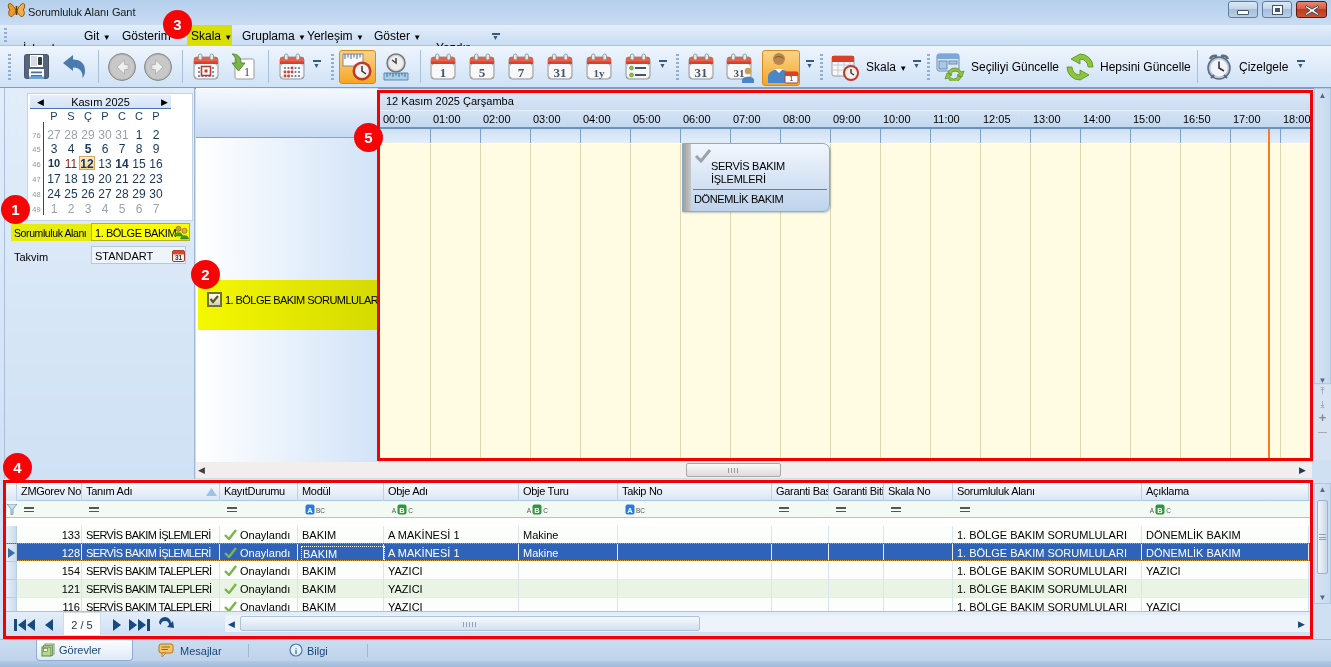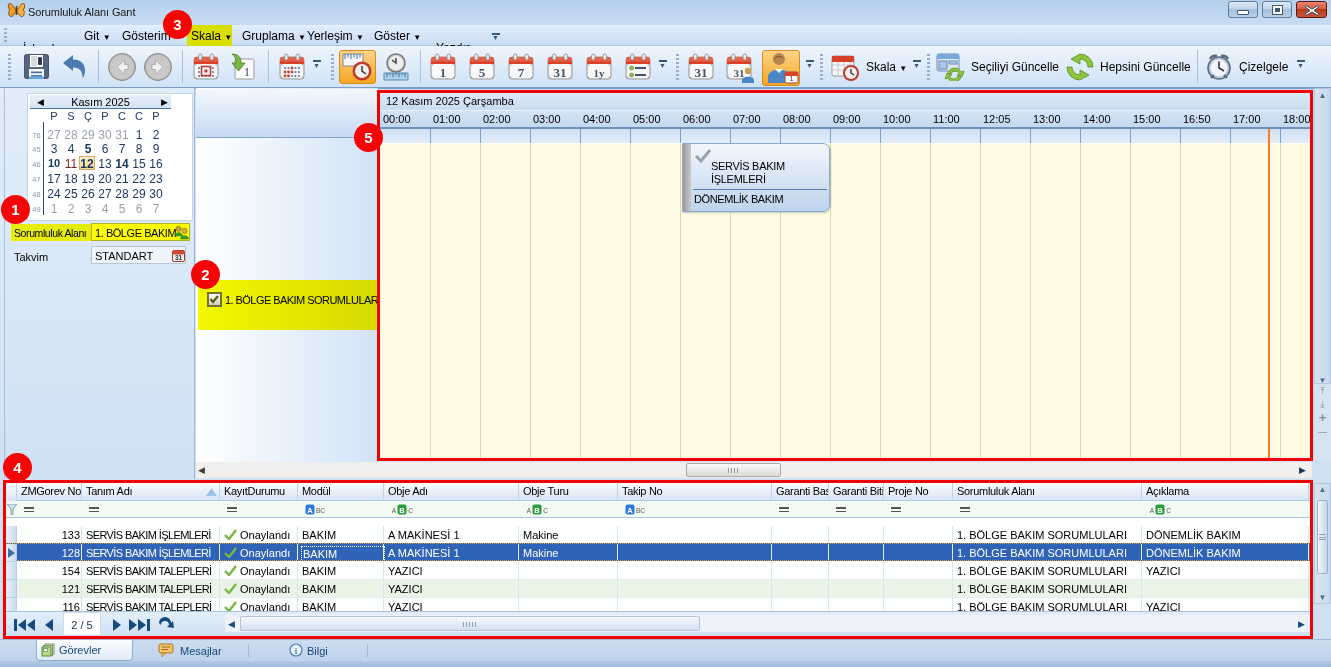--- a/index.html
+++ b/index.html
@@ -447,21 +447,21 @@
       <div class="abs" style="left:0;top:0;width:12px;height:19px;background:linear-gradient(#fcfdff,#d9e5f4);border-right:1px solid #bdd2e8;"></div>
       <div class="abs" style="left:12px;top:0;width:65px;height:19px;border-right:1px solid #bdd2e8;padding:3px 0 0 4px;white-space:nowrap;overflow:hidden;font-size:11px;letter-spacing:-0.3px;">ZMGorev No</div>
       <div class="abs" style="left:77px;top:0;width:138px;height:19px;border-right:1px solid #bdd2e8;padding:3px 0 0 4px;white-space:nowrap;overflow:hidden;font-size:11px;letter-spacing:-0.3px;">Tanım Adı</div>
       <div class="abs" style="left:215px;top:0;width:78px;height:19px;border-right:1px solid #bdd2e8;padding:3px 0 0 4px;white-space:nowrap;overflow:hidden;font-size:11px;letter-spacing:-0.3px;">KayıtDurumu</div>
       <div class="abs" style="left:293px;top:0;width:86px;height:19px;border-right:1px solid #bdd2e8;padding:3px 0 0 4px;white-space:nowrap;overflow:hidden;font-size:11px;letter-spacing:-0.3px;">Modül</div>
       <div class="abs" style="left:379px;top:0;width:135px;height:19px;border-right:1px solid #bdd2e8;padding:3px 0 0 4px;white-space:nowrap;overflow:hidden;font-size:11px;letter-spacing:-0.3px;">Obje Adı</div>
       <div class="abs" style="left:514px;top:0;width:99px;height:19px;border-right:1px solid #bdd2e8;padding:3px 0 0 4px;white-space:nowrap;overflow:hidden;font-size:11px;letter-spacing:-0.3px;">Obje Turu</div>
       <div class="abs" style="left:613px;top:0;width:154px;height:19px;border-right:1px solid #bdd2e8;padding:3px 0 0 4px;white-space:nowrap;overflow:hidden;font-size:11px;letter-spacing:-0.3px;">Takip No</div>
       <div class="abs" style="left:767px;top:0;width:57px;height:19px;border-right:1px solid #bdd2e8;padding:3px 0 0 4px;white-space:nowrap;overflow:hidden;font-size:11px;letter-spacing:-0.3px;">Garanti Baskı</div>
       <div class="abs" style="left:824px;top:0;width:55px;height:19px;border-right:1px solid #bdd2e8;padding:3px 0 0 4px;white-space:nowrap;overflow:hidden;font-size:11px;letter-spacing:-0.3px;">Garanti Bitiş</div>
-      <div class="abs" style="left:879px;top:0;width:69px;height:19px;border-right:1px solid #bdd2e8;padding:3px 0 0 4px;white-space:nowrap;overflow:hidden;font-size:11px;letter-spacing:-0.3px;">Proje No</div>
+      <div class="abs" style="left:879px;top:0;width:69px;height:19px;border-right:1px solid #bdd2e8;padding:3px 0 0 4px;white-space:nowrap;overflow:hidden;font-size:11px;letter-spacing:-0.3px;">Skala No</div>
       <div class="abs" style="left:948px;top:0;width:189px;height:19px;border-right:1px solid #bdd2e8;padding:3px 0 0 4px;white-space:nowrap;overflow:hidden;font-size:11px;letter-spacing:-0.3px;">Sorumluluk Alanı</div>
       <div class="abs" style="left:1137px;top:0;width:167px;height:19px;border-right:1px solid #bdd2e8;padding:3px 0 0 4px;white-space:nowrap;overflow:hidden;font-size:11px;letter-spacing:-0.3px;">Açıklama</div>
       <svg class="abs" style="left:201px;top:6px;" width="11" height="8" viewBox="0 0 11 8">
         <path d="M5.5 0 L11 8 L0 8 Z" fill="#9dc2ea"></path>
       </svg>
     </div>
   <div id="gfilter" class="abs" style="left:0;top:21px;width:1306px;height:17px;background:#f3f9f3;border-bottom:1px solid #a9c4de;">
       <svg class="abs" style="left:2px;top:3px;" width="10" height="11" viewBox="0 0 10 11">
         <path d="M0 0 H10 L6 5 L6 10 L4 11 L4 5 Z" fill="#cfe0f0" stroke="#6a8aa8" stroke-width="0.8"></path>
       </svg>

